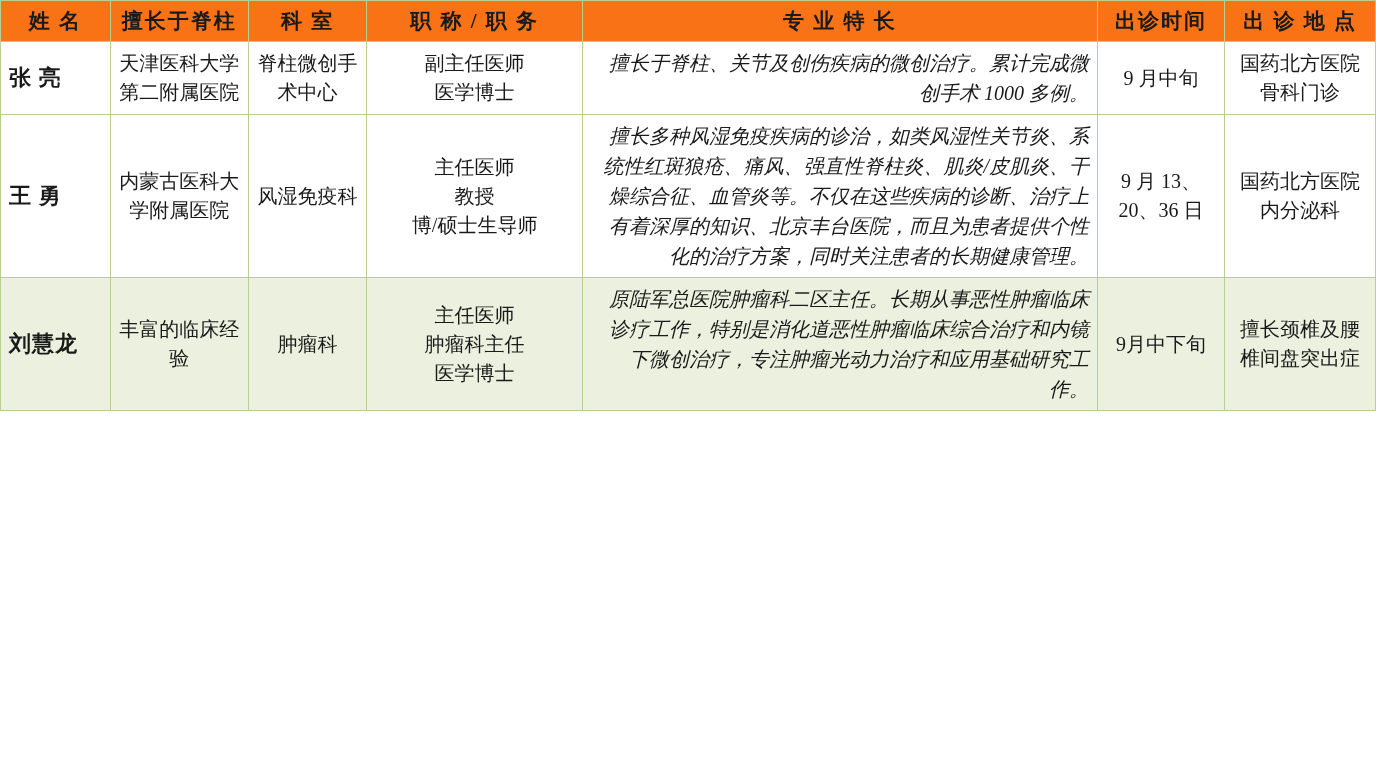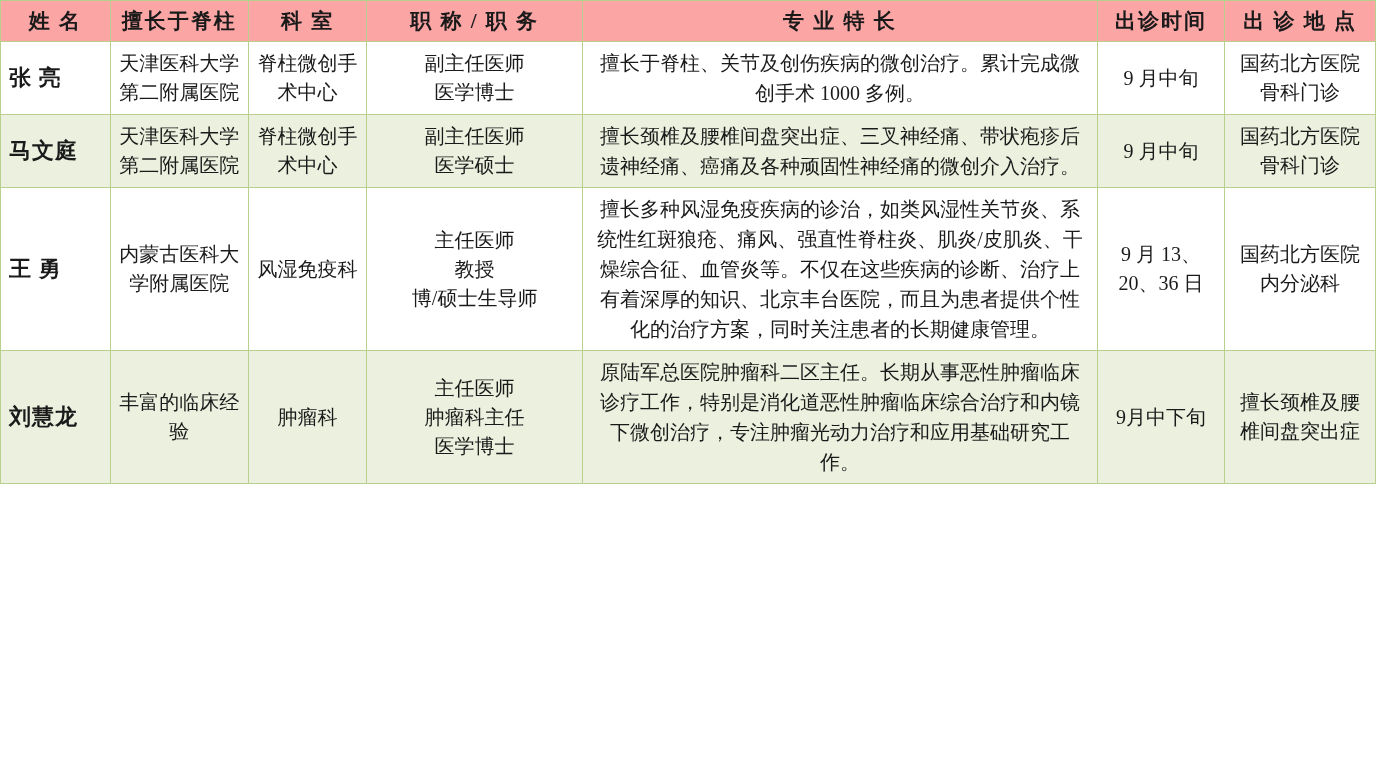--- a/index.html
+++ b/index.html
@@ -20,21 +20,21 @@
     width: 1376px;
   }
   table.doctor-table td,
   table.doctor-table th {
     border: 1px solid #b9cf8e;
     vertical-align: middle;
     padding: 6px 8px;
     box-sizing: border-box;
   }
   thead th {
-    background: #fca5a5;
+    background: #f97316;
     color: #1a1a1a;
     font-weight: bold;
     font-size: 21px;
     letter-spacing: 2px;
     text-align: center;
     height: 38px;
     padding: 4px 6px;
     border: 1px solid #ffffff;
   }
   tbody tr.row-odd td {
@@ -48,24 +48,25 @@
     font-weight: bold;
     font-size: 22px;
     letter-spacing: 1px;
   }
   td.c-unit, td.c-dept, td.c-title, td.c-time, td.c-place {
     text-align: center;
     font-size: 20px;
     line-height: 1.45;
   }
   td.c-specialty {
-    text-align: center;
+    text-align: right;
     font-size: 20px;
     line-height: 1.5;
     padding: 8px 10px;
+    font-style: italic;
   }
   .col-name   { width: 102px; }
   .col-unit   { width: 128px; }
   .col-dept   { width: 110px; }
   .col-title  { width: 200px; }
   .col-spec   { width: 478px; }
   .col-time   { width: 118px; }
   .col-place  { width: 140px; }
 </style>
 </head>
@@ -95,29 +96,20 @@
   <tbody>
     <tr class="row-odd">
       <td class="c-name">张 亮</td>
       <td class="c-unit">天津医科大学第二附属医院</td>
       <td class="c-dept">脊柱微创手术中心</td>
       <td class="c-title">副主任医师<br>医学博士</td>
       <td class="c-specialty">擅长于脊柱、关节及创伤疾病的微创治疗。累计完成微创手术 1000 多例。</td>
       <td class="c-time">9 月中旬</td>
       <td class="c-place">国药北方医院骨科门诊</td>
     </tr>
-    <tr class="row-even">
-      <td class="c-name">马文庭</td>
-      <td class="c-unit">天津医科大学第二附属医院</td>
-      <td class="c-dept">脊柱微创手术中心</td>
-      <td class="c-title">副主任医师<br>医学硕士</td>
-      <td class="c-specialty">擅长颈椎及腰椎间盘突出症、三叉神经痛、带状疱疹后遗神经痛、癌痛及各种顽固性神经痛的微创介入治疗。</td>
-      <td class="c-time">9 月中旬</td>
-      <td class="c-place">国药北方医院骨科门诊</td>
-    </tr>
     <tr class="row-odd">
       <td class="c-name">王 勇</td>
       <td class="c-unit">内蒙古医科大学附属医院</td>
       <td class="c-dept">风湿免疫科</td>
       <td class="c-title">主任医师<br>教授<br>博/硕士生导师</td>
       <td class="c-specialty">擅长多种风湿免疫疾病的诊治，如类风湿性关节炎、系统性红斑狼疮、痛风、强直性脊柱炎、肌炎/皮肌炎、干燥综合征、血管炎等。不仅在这些疾病的诊断、治疗上有着深厚的知识、北京丰台医院，而且为患者提供个性化的治疗方案，同时关注患者的长期健康管理。</td>
       <td class="c-time">9 月 13、20、36 日</td>
       <td class="c-place">国药北方医院内分泌科</td>
     </tr>
     <tr class="row-even">

